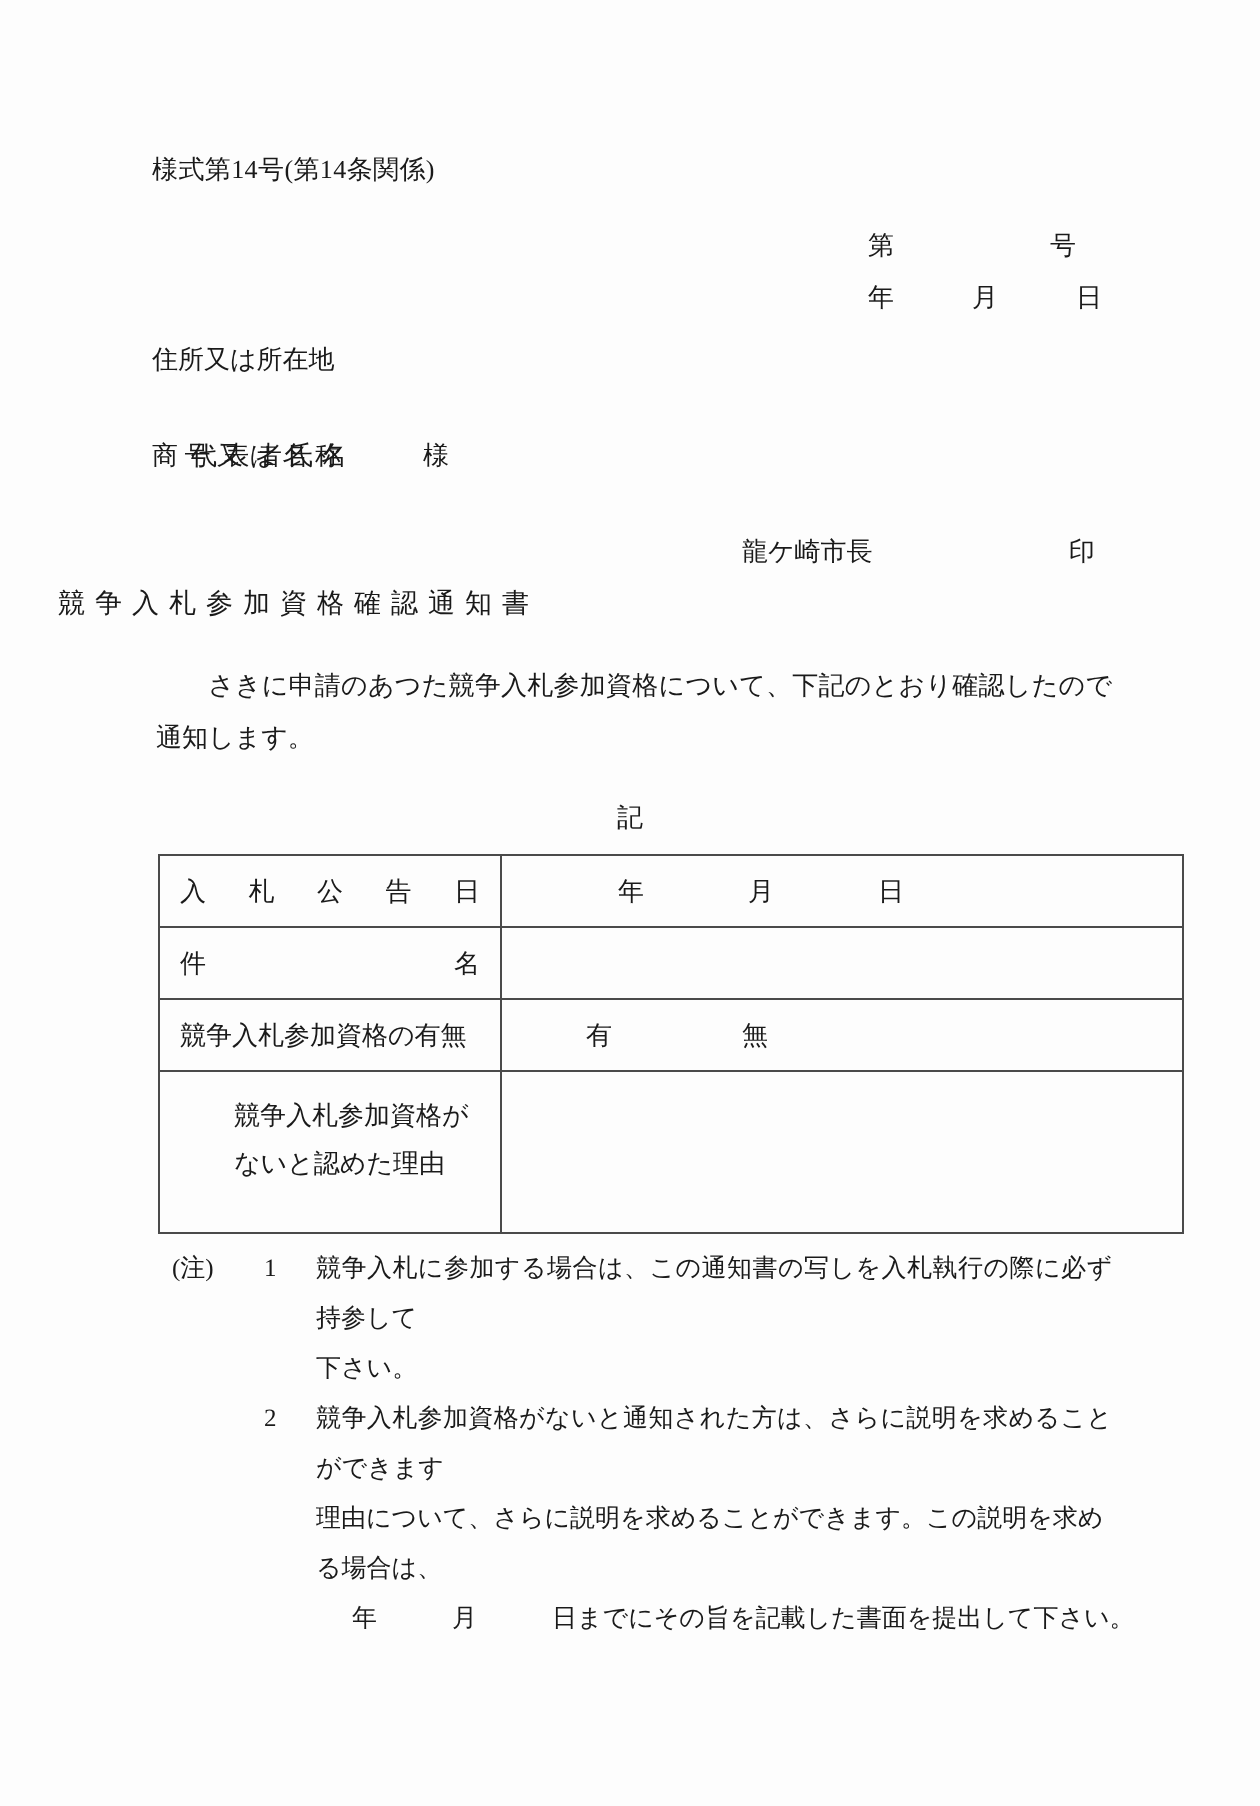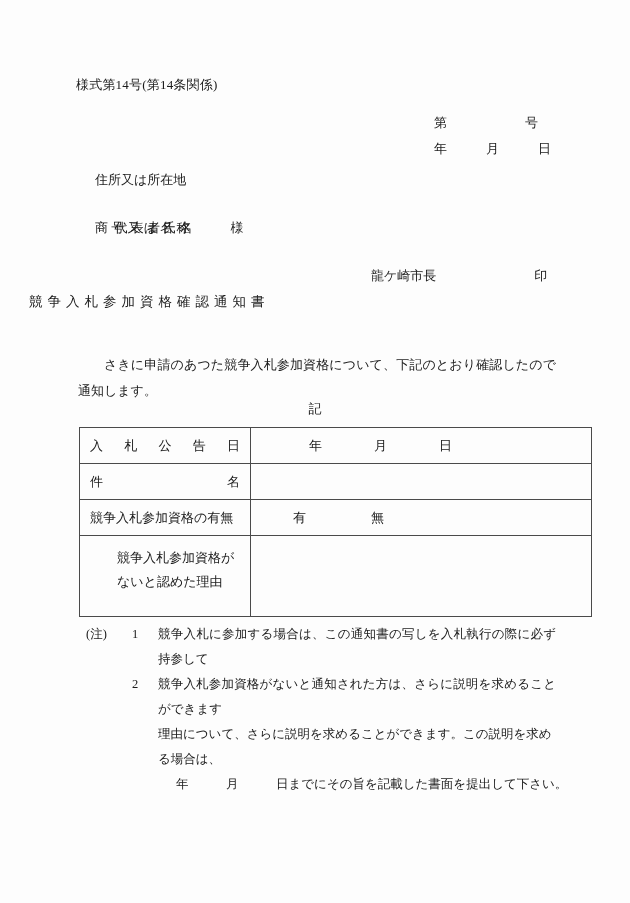--- a/index.html
+++ b/index.html
@@ -41,21 +41,21 @@
   }
   .doc-meta .line {
     height: 26px;
     line-height: 26px;
     white-space: pre;
   }
 
   
   .addressee {
     position: absolute;
-    left: 95px;
+    left: 76px;
     top: 168px;
     font-size: 13px;
   }
   .addressee .line {
     height: 24px;
     line-height: 24px;
     white-space: pre;
   }
   .addressee .sama {
     display: inline-block;
@@ -85,21 +85,21 @@
     font-size: 13.5px;
     letter-spacing: 5px;
     text-indent: 5px;
     padding-left: 24px;
   }
 
   
   .body-para {
     position: absolute;
     left: 78px;
-    top: 352px;
+    top: 330px;
     width: 478px;
     font-size: 13px;
     line-height: 26px;
     text-align: justify;
     text-indent: 26px;
   }
 
   
   .ki-mark {
     position: absolute;
@@ -263,20 +263,21 @@
       </tr>
     </tbody>
   </table>
 
   <div class="notes">
     <div class="note-row">
       <span class="note-tag">(注)</span>
       <span class="note-num">1</span>
       <span class="note-body">競争入札に参加する場合は、この通知書の写しを入札執行の際に必ず持参して</span>
     </div>
+    <div class="note-cont">下さい。</div>
 
     <div class="note-row note-cont2">
       <span class="note-num">2</span>
       <span class="note-body">競争入札参加資格がないと通知された方は、さらに説明を求めることができます</span>
     </div>
     <div class="note-cont">理由について、さらに説明を求めることができます。この説明を求める場合は、</div>
     <div class="note-date">年　　　月　　　日までにその旨を記載した書面を提出して下さい。</div>
   </div>
 
 </div>

